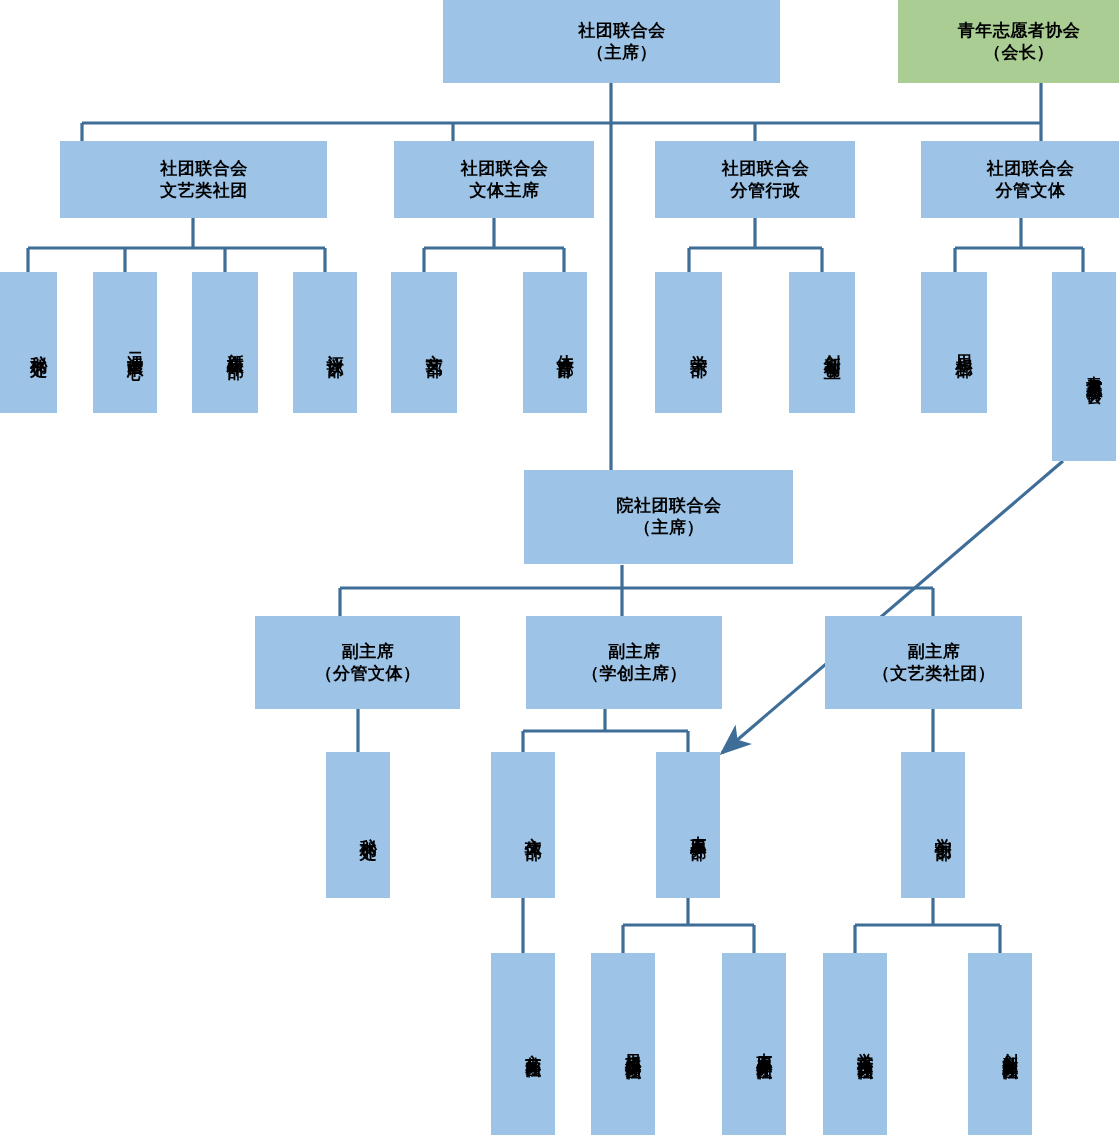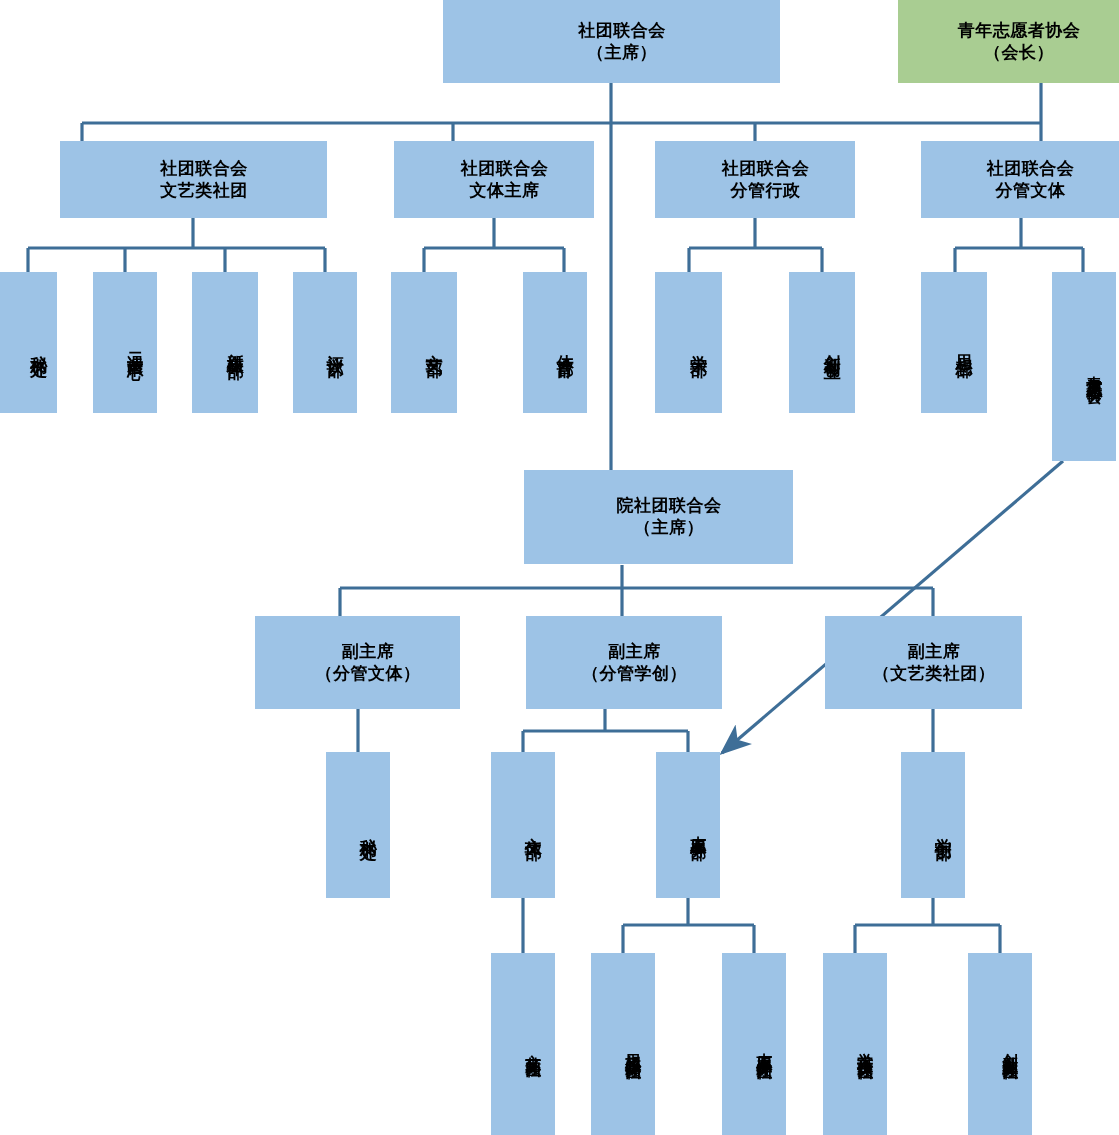--- a/index.html
+++ b/index.html
@@ -205,21 +205,21 @@
   <div class="node blue h" style="left:255px;top:616px;width:205px;height:93px;">
     <div>
       <span class="ln">副主席</span>
       <span class="ln">（分管文体）</span>
     </div>
   </div>
 
   <div class="node blue h" style="left:526px;top:616px;width:196px;height:93px;">
     <div>
       <span class="ln">副主席</span>
-      <span class="ln">（分管学创）</span>
+      <span class="ln">（学创主席）</span>
     </div>
   </div>
 
   <div class="node blue h" style="left:825px;top:616px;width:197px;height:93px;">
     <div>
       <span class="ln">副主席</span>
       <span class="ln">（文艺类社团）</span>
     </div>
   </div>
 

